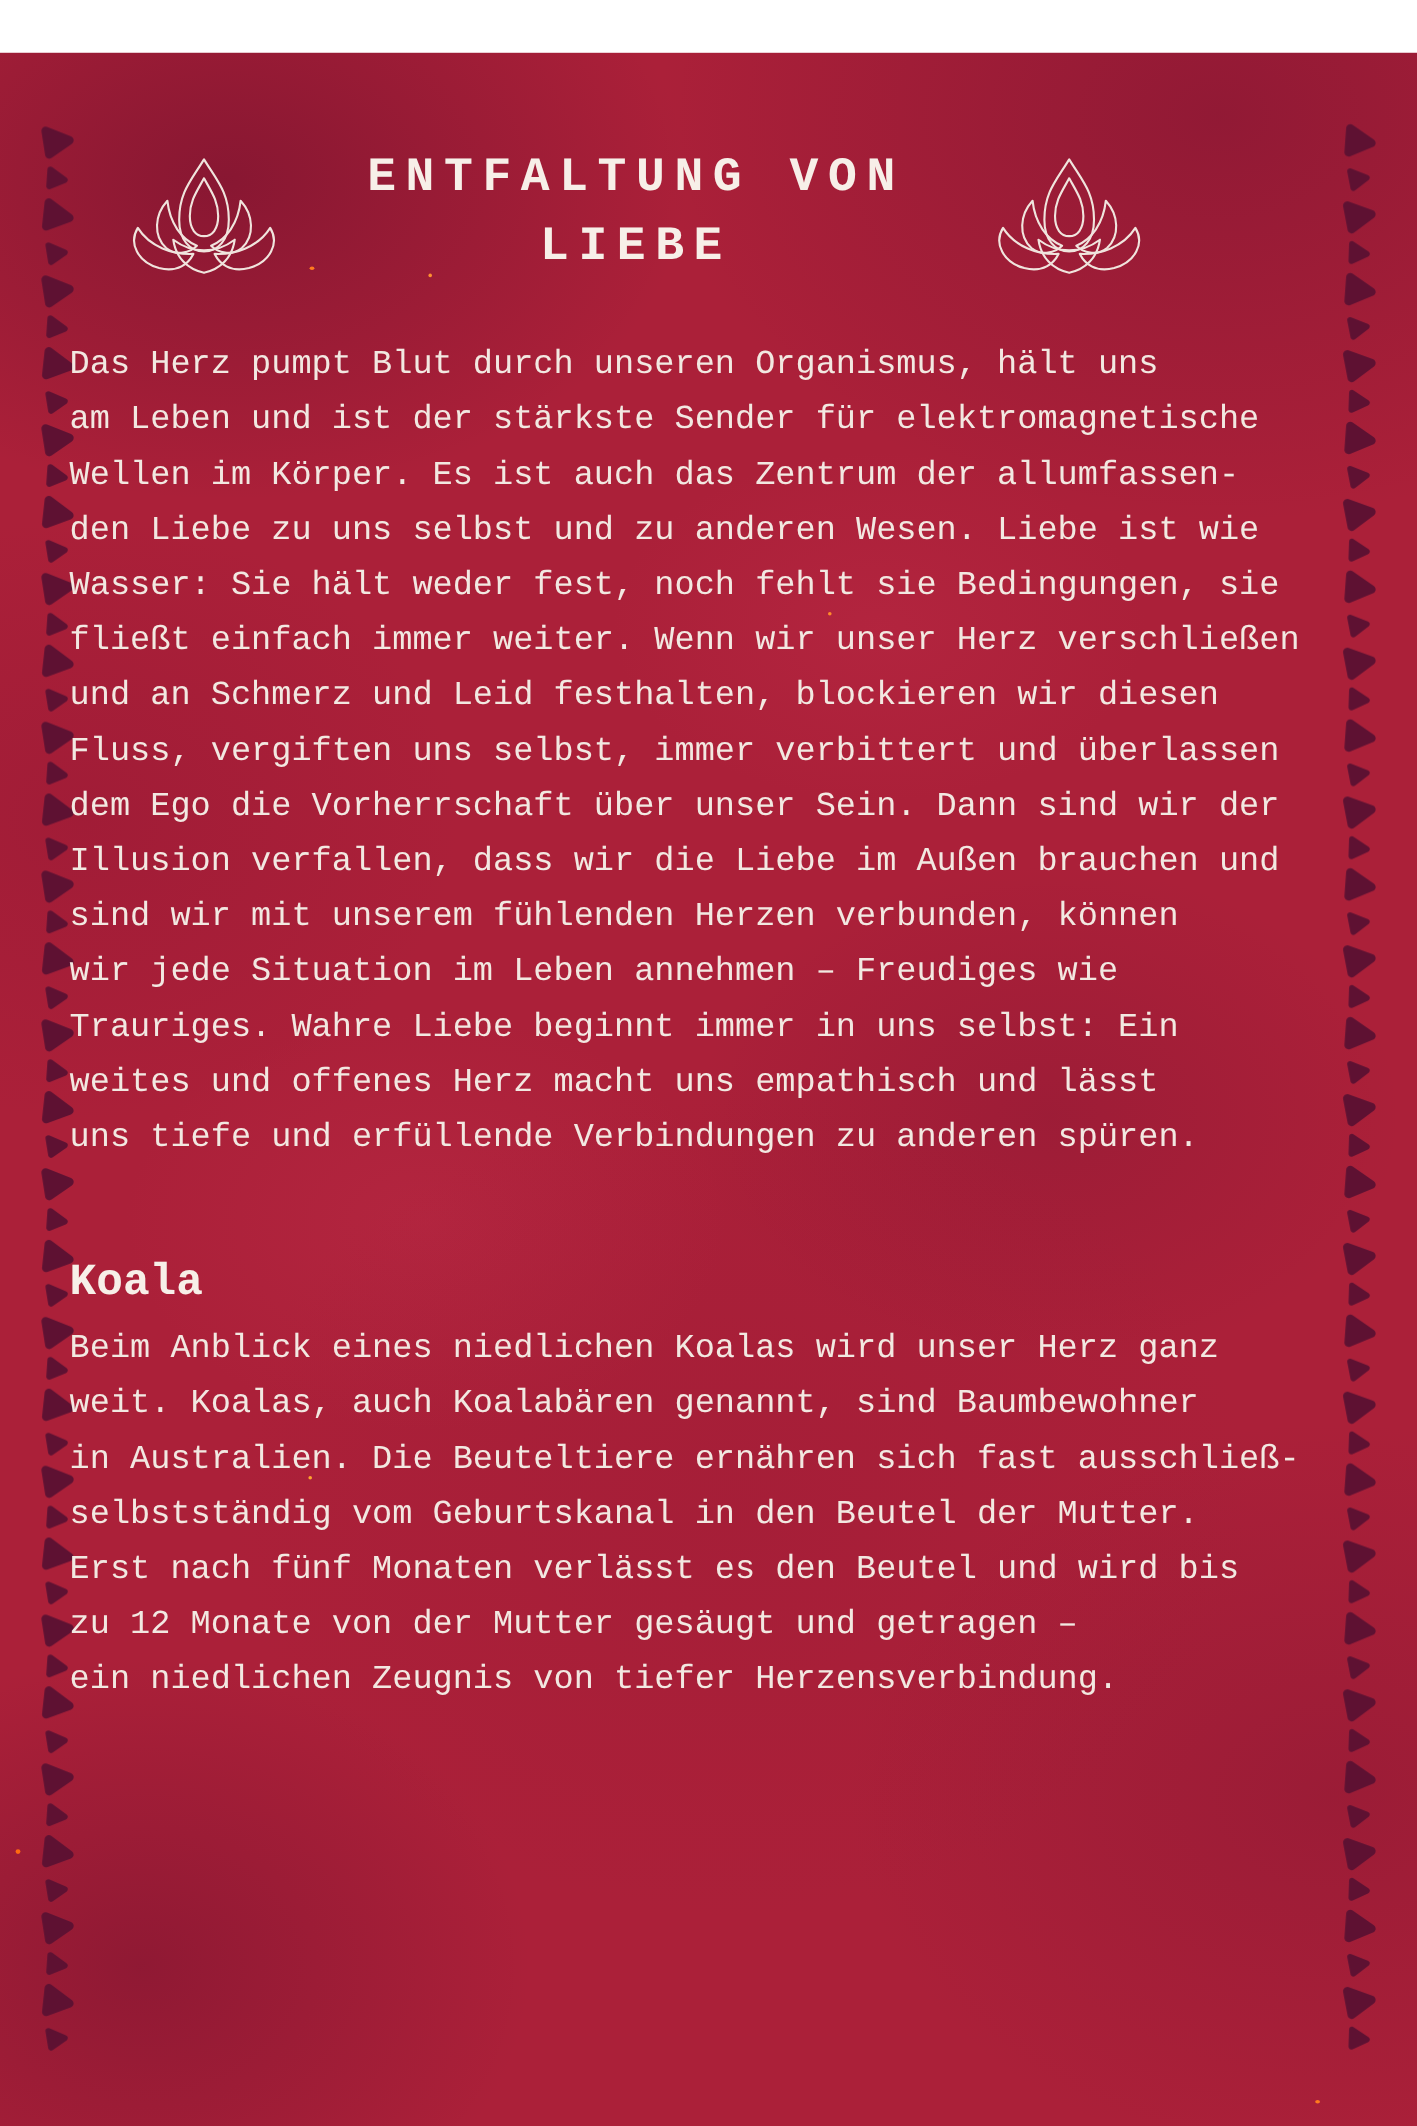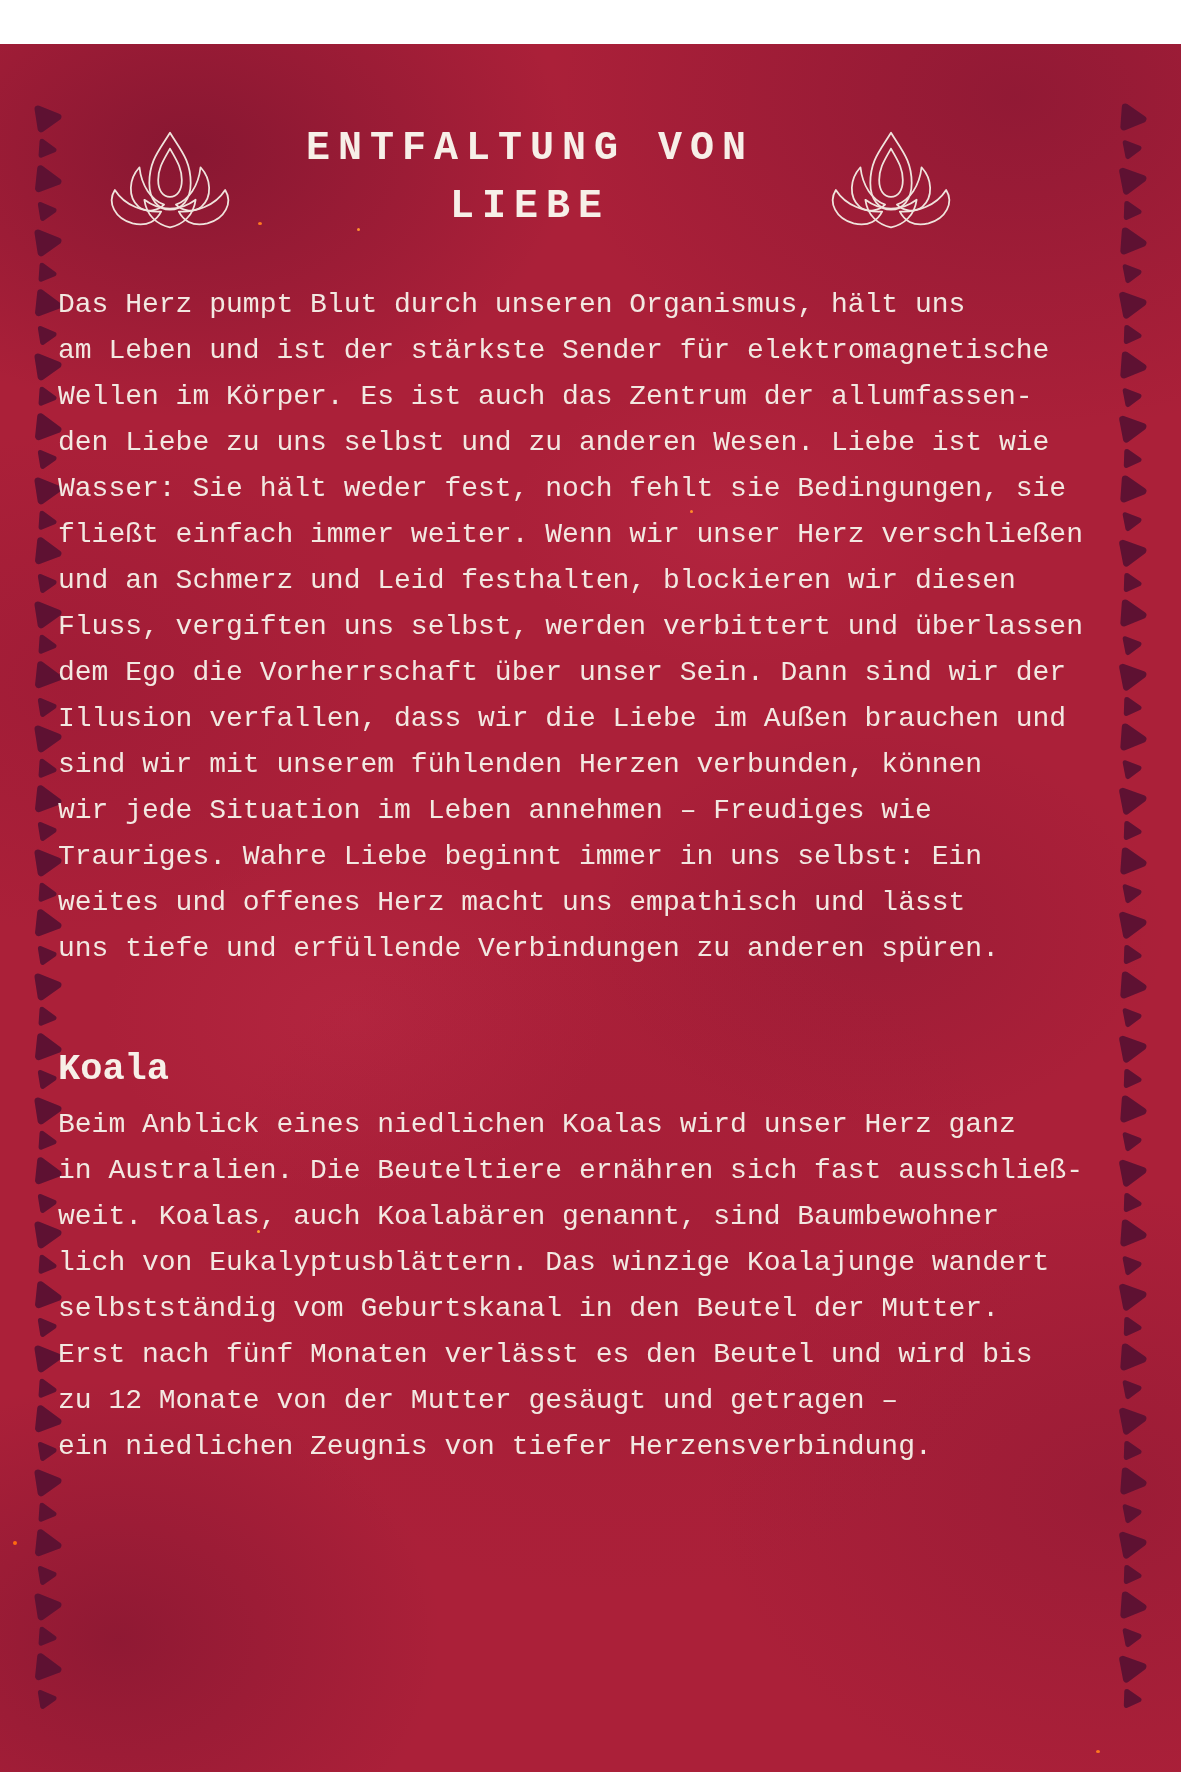--- a/index.html
+++ b/index.html
@@ -116,37 +116,36 @@
   </div>
 
   <div class="para para-intro">
     <div class="line">Das Herz pumpt Blut durch unseren Organismus, hält uns</div>
     <div class="line">am Leben und ist der stärkste Sender für elektromagnetische</div>
     <div class="line">Wellen im Körper. Es ist auch das Zentrum der allumfassen-</div>
     <div class="line">den Liebe zu uns selbst und zu anderen Wesen. Liebe ist wie</div>
     <div class="line">Wasser: Sie hält weder fest, noch fehlt sie Bedingungen, sie</div>
     <div class="line">fließt einfach immer weiter. Wenn wir unser Herz verschließen</div>
     <div class="line">und an Schmerz und Leid festhalten, blockieren wir diesen</div>
-    <div class="line">Fluss, vergiften uns selbst, werden verbittert und überlassen</div>
+    <div class="line">Fluss, vergiften uns selbst, immer verbittert und überlassen</div>
     <div class="line">dem Ego die Vorherrschaft über unser Sein. Dann sind wir der</div>
     <div class="line">Illusion verfallen, dass wir die Liebe im Außen brauchen und</div>
     <div class="line">sind wir mit unserem fühlenden Herzen verbunden, können</div>
     <div class="line">wir jede Situation im Leben annehmen – Freudiges wie</div>
     <div class="line">Trauriges. Wahre Liebe beginnt immer in uns selbst: Ein</div>
     <div class="line">weites und offenes Herz macht uns empathisch und lässt</div>
     <div class="line">uns tiefe und erfüllende Verbindungen zu anderen spüren.</div>
   </div>
 
   <div class="section-heading">Koala</div>
 
   <div class="para para-koala">
     <div class="line">Beim Anblick eines niedlichen Koalas wird unser Herz ganz</div>
+    <div class="line">weit. Koalas, auch Koalabären genannt, sind Baumbewohner</div>
     <div class="line">in Australien. Die Beuteltiere ernähren sich fast ausschließ-</div>
-    <div class="line">weit. Koalas, auch Koalabären genannt, sind Baumbewohner</div>
-    <div class="line">lich von Eukalyptusblättern. Das winzige Koalajunge wandert</div>
     <div class="line">selbstständig vom Geburtskanal in den Beutel der Mutter.</div>
     <div class="line">Erst nach fünf Monaten verlässt es den Beutel und wird bis</div>
     <div class="line">zu 12 Monate von der Mutter gesäugt und getragen –</div>
     <div class="line">ein niedlichen Zeugnis von tiefer Herzensverbindung.</div>
   </div>
 
   <div class="speck sp1"></div>
   <div class="speck sp2"></div>
   <div class="speck sp3"></div>
   <div class="speck sp4"></div>

